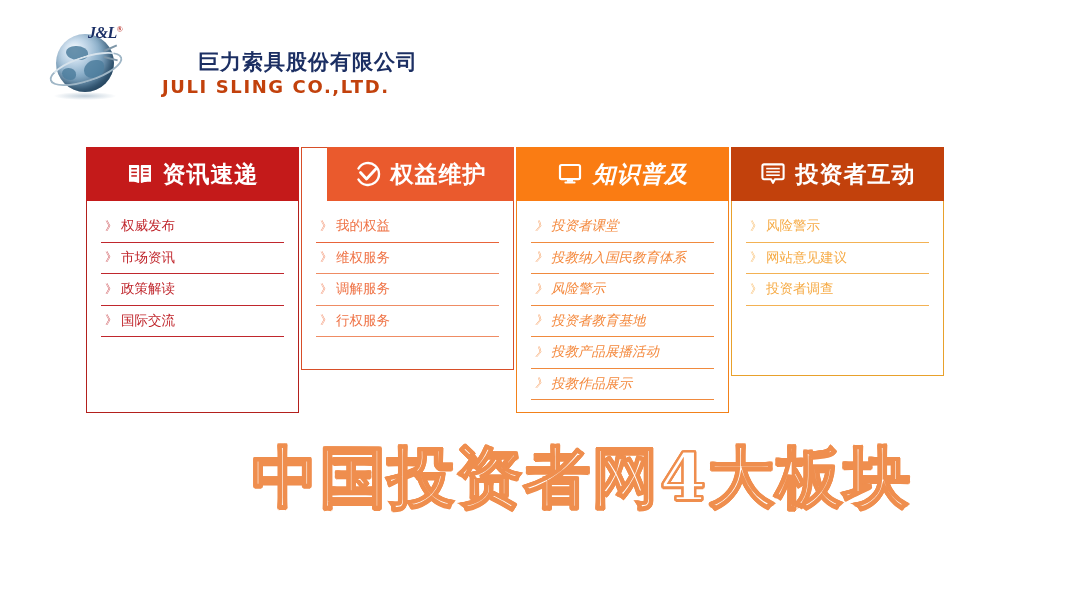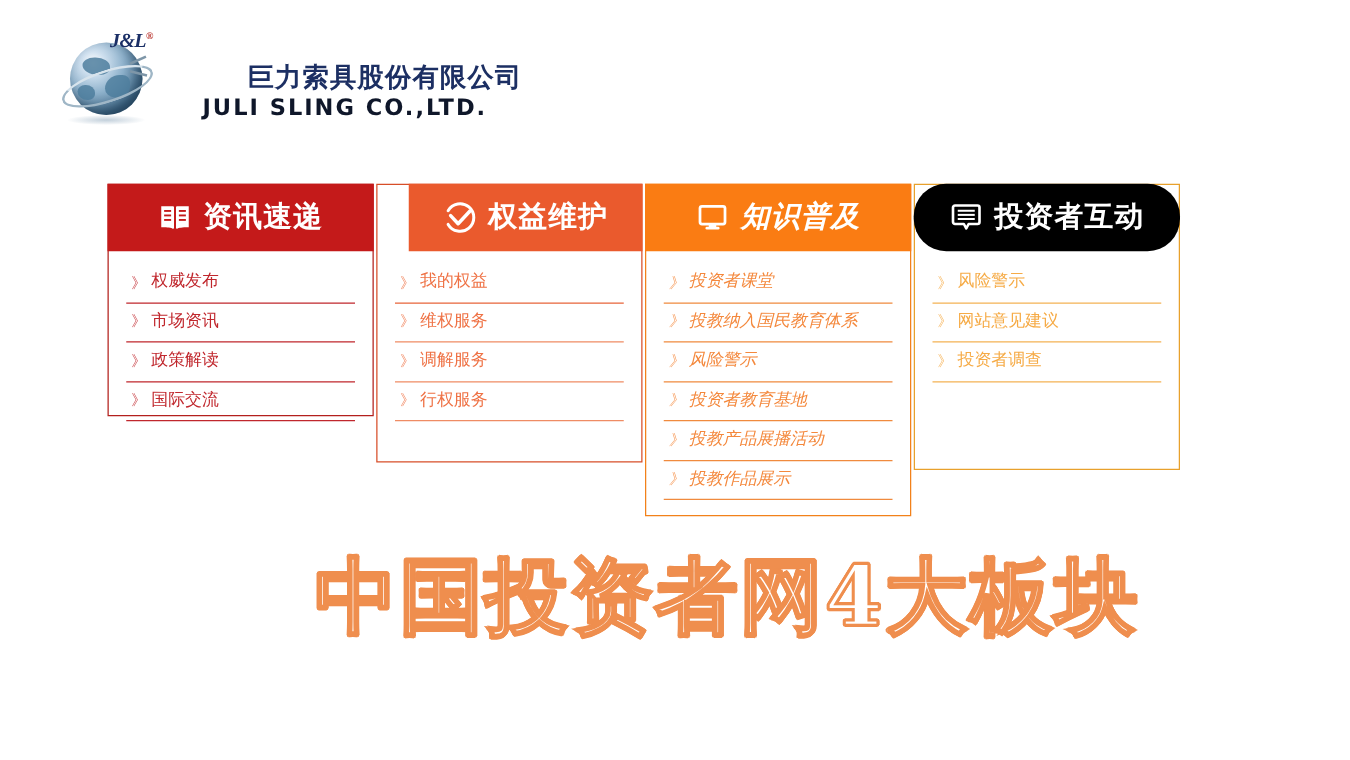--- a/index.html
+++ b/index.html
@@ -114,21 +114,21 @@
     letter-spacing: 1px;
     white-space: nowrap;
     margin-left: 36px;
   }
   .logo-en {
     position: absolute;
     left: 118px;
     top: 54px;
     font-size: 18px;
     font-weight: bold;
-    color: #0f172a;
+    color: #c2410c;
     letter-spacing: 1.6px;
     white-space: nowrap;
   }
 
   
   .cards {
     position: absolute;
     left: 86px;
     top: 147px;
   }
@@ -178,35 +178,35 @@
     white-space: nowrap;
     cursor: pointer;
   }
   .chev {
     font-size: 12px;
     opacity: .85;
     letter-spacing: -1px;
   }
 
   
-  #card-1 { left: 0px;   height: 186px; border-color: #b3201d; }
+  #card-1 { left: 0px;   height: 266px; border-color: #b3201d; }
   #card-1 .hdr { background: #c41a1a; }
   #card-1 li { color: #c0272d; border-bottom-color: #c0272d; }
 
   #card-2 { left: 215px; height: 223px; border-color: #d74e28; }
   #card-2 .hdr { background: #ea5a2d; margin-left: 25px; }
   #card-2 li { color: #ef7245; border-bottom-color: #ef8c64; }
   #card-2 li:first-child { border-bottom-color: #e8643a; }
 
   #card-3 { left: 430px; height: 266px; border-color: #f2811a; font-style: italic; }
   #card-3 .hdr { background: #fa7c13; }
   #card-3 li { color: #f4883c; border-bottom-color: #f08a3e; }
 
   #card-4 { left: 645px; height: 229px; border-color: #e8a12c; }
-  #card-4 .hdr { background: #000000; border-radius: 26px; }
+  #card-4 .hdr { background: #c2410c; }
   #card-4 li { color: #f6ab46; border-bottom-color: #f3b254; }
 
   
   .headline {
     position: absolute;
     left: 0;
     top: 444px;
     width: 1080px;
     text-align: center;
     font-family: "DejaVu Serif", "Liberation Serif", serif;

